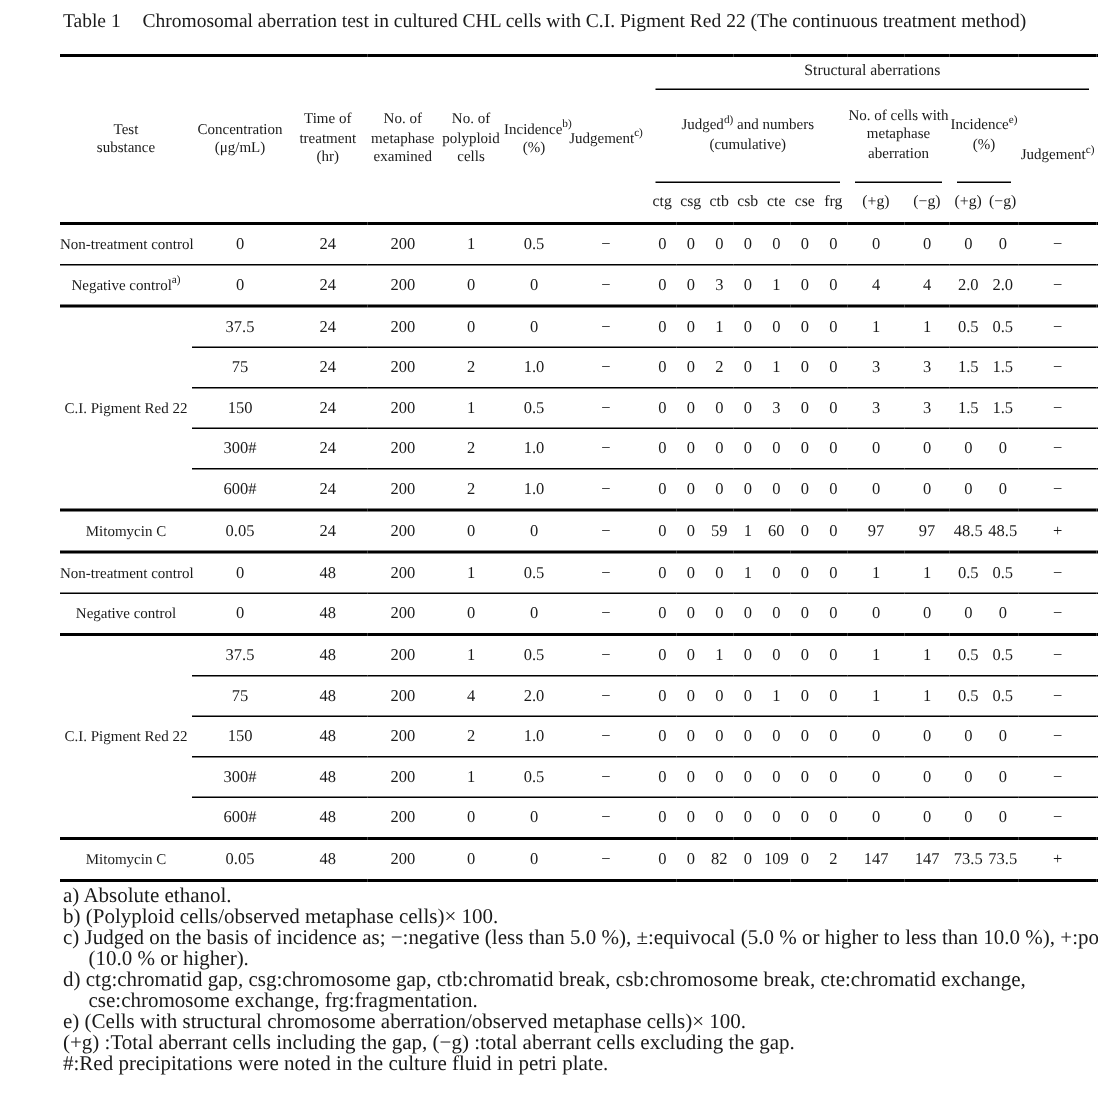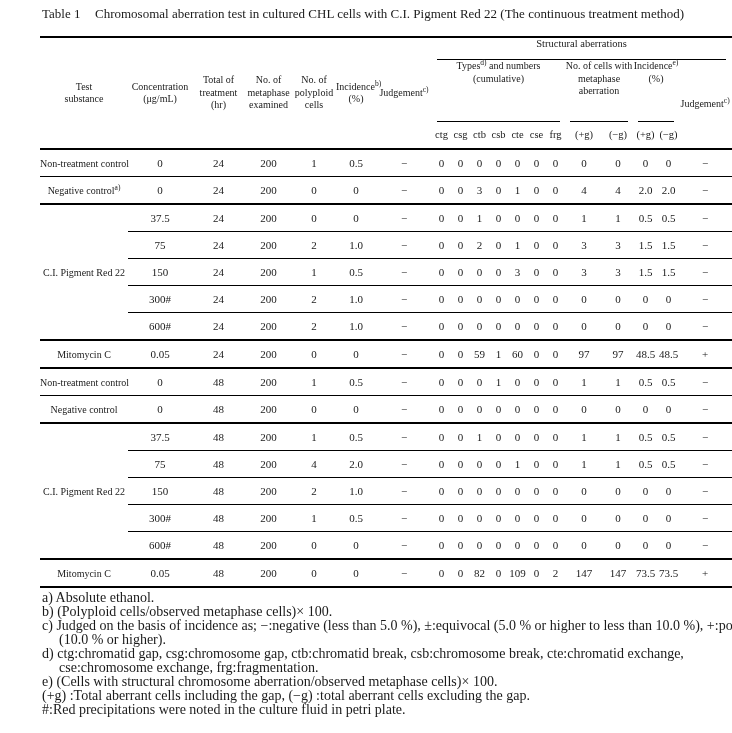--- a/index.html
+++ b/index.html
@@ -27,21 +27,21 @@
     padding: 0; font-weight: normal; text-align: center;
     vertical-align: middle; white-space: nowrap; overflow: visible;
   }
   thead th { font-size: 10px; line-height: 12.5px; }
   sup { font-size: 7.5px; vertical-align: super; line-height: 0; }
 
   
   .gi   { display: flex; flex-direction: column; }
   .gi-a { height: 22px; }
   .gi-b { height: 62px; }
-  .gl   { flex: 1; display: flex; flex-direction: column; justify-content: flex-start; }
+  .gl   { flex: 1; display: flex; flex-direction: column; justify-content: center; }
   .ul   { border-top: 1px solid #000; margin: 0 5px; height: 0; }
   .sa-label { font-size: 10.5px; }
 
   tr.rc th { height: 26px; font-size: 10.5px; text-align: center; }
 
   
   tbody td { height: 26px; font-size: 11px; }
   tbody td.substance { font-size: 10px; }
   tbody tr:first-child td   { border-top: 2px solid #000; }
   tr.sep-thin  > td         { border-top: 1px solid #000; }
@@ -89,21 +89,21 @@
       <tr class="ra">
         <th rowspan="3">
           <div>Test</div>
           <div>substance</div>
         </th>
         <th rowspan="3">
           <div>Concentration</div>
           <div>(μg/mL)</div>
         </th>
         <th rowspan="3">
-          <div>Total of</div>
+          <div>Time of</div>
           <div>treatment</div>
           <div>(hr)</div>
         </th>
         <th rowspan="3">
           <div>No. of</div>
           <div>metaphase</div>
           <div>examined</div>
         </th>
         <th rowspan="3">
           <div>No. of</div>
@@ -128,21 +128,21 @@
         <th rowspan="3">
           <div>Survival</div>
           <div><span>ratio</span><sup>f)</sup></div>
           <div>(%)</div>
         </th>
       </tr>
       <tr class="rb">
         <th colspan="7">
           <div class="gi gi-b">
             <div class="gl">
-              <div><span>Types</span><sup>d)</sup><span> and numbers</span></div>
+              <div><span>Judged</span><sup>d)</sup><span> and numbers</span></div>
               <div>(cumulative)</div>
             </div>
             <div class="ul"></div>
           </div>
         </th>
         <th colspan="2">
           <div class="gi gi-b">
             <div class="gl">
               <div>No. of cells with</div>
               <div>metaphase</div>

